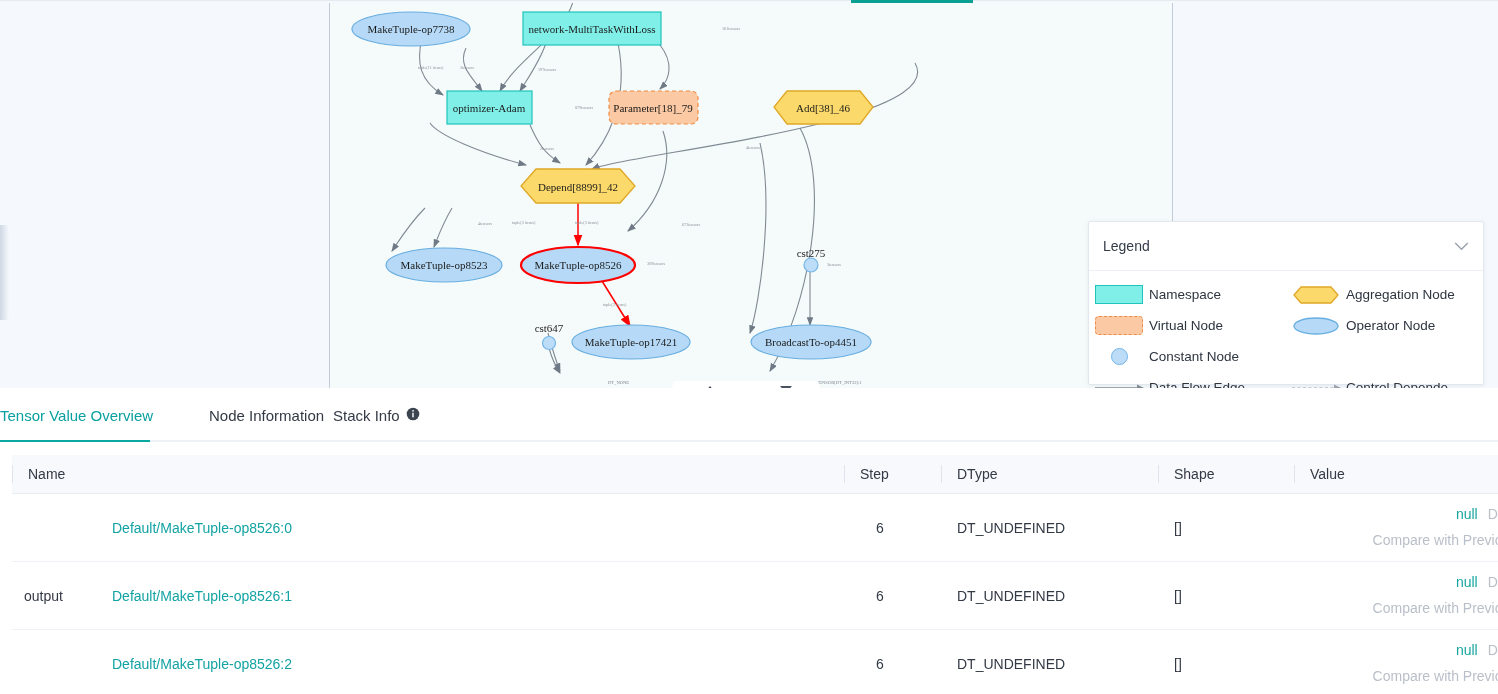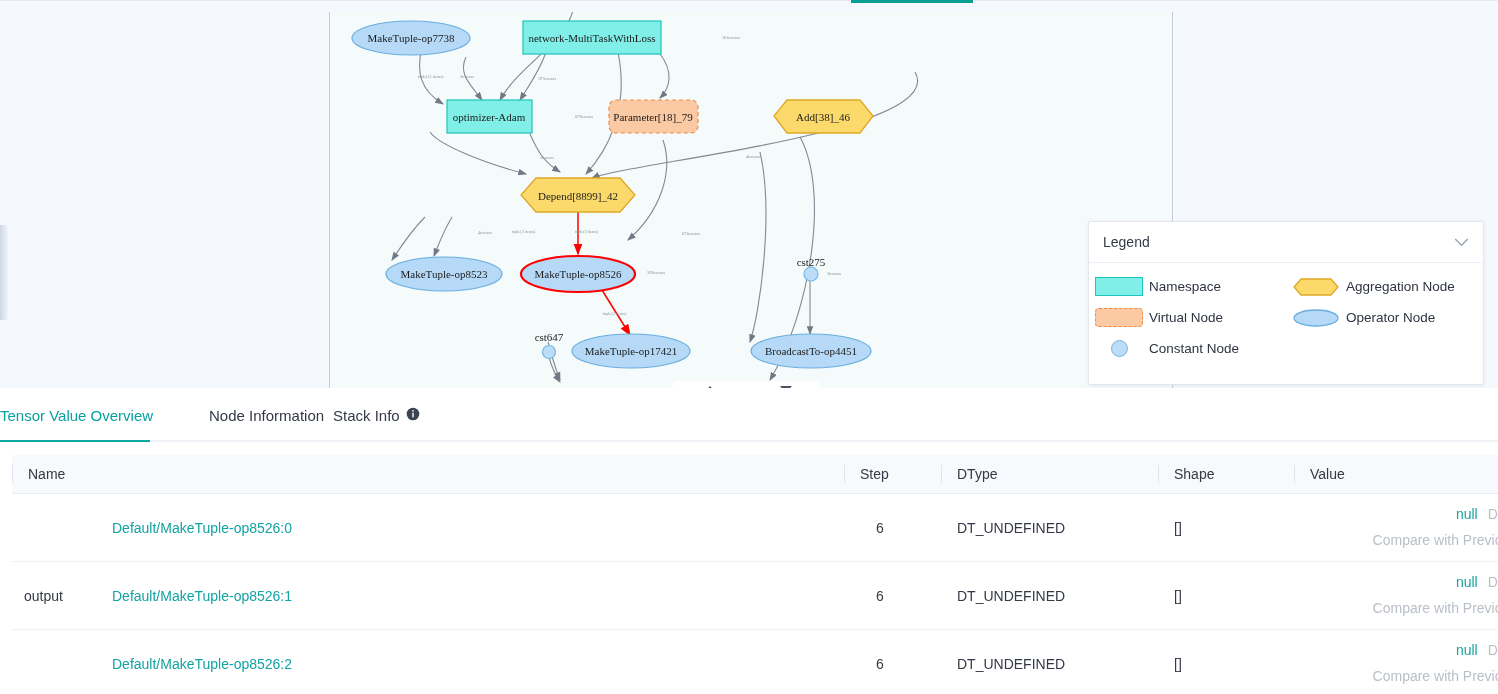--- a/index.html
+++ b/index.html
@@ -12,21 +12,21 @@
     -webkit-font-smoothing:antialiased;
   }
   #app{position:relative;width:1498px;height:694px;}
 
   
   .graph-pane{
     position:absolute;left:0;top:0;width:1498px;height:388px;
     background:#f5f8fd;overflow:hidden;
   }
   .graph-canvas{
-    position:absolute;left:329px;top:12px;width:844px;height:388px;
+    position:absolute;left:329px;top:3px;width:844px;height:388px;
     background:#f5fbfa;
     border-left:1px solid #c3ccd9;
     border-right:1px solid #c3ccd9;
     box-sizing:border-box;
   }
   .pane-topline{position:absolute;left:0;top:0;width:1498px;height:1px;background:#e6ebf2;}
   .left-shadow{
     position:absolute;left:0;top:225px;width:9px;height:95px;
     background:linear-gradient(to right,rgba(120,140,170,.30),rgba(120,140,170,0));
     border-radius:0 4px 4px 0;
@@ -65,21 +65,21 @@
   }
 
   
   .legend{
     position:absolute;left:1088px;top:221px;width:396px;height:164px;
     background:#fff;border:1px solid #e3e8ef;border-radius:2px;
     box-shadow:0 1px 4px rgba(80,95,120,.10);
     box-sizing:border-box;
   }
   .legend-head{
-    height:41px;border-bottom:1px solid #eceff4;
+    height:49px;border-bottom:1px solid #eceff4;
     display:flex;align-items:center;justify-content:space-between;
     padding:0 14px;box-sizing:border-box;
   }
   .legend-title{font-size:14px;color:#343c48;}
   .chev{width:15px;height:9px;}
   .legend-body{padding:8px 0 0 0;}
   .legend-row{display:flex;align-items:center;height:31px;}
   .legend-cell{display:flex;align-items:center;width:198px;}
   .legend-swatch{width:60px;display:flex;justify-content:center;align-items:center;}
   .legend-label{font-size:13.5px;color:#2e3540;white-space:nowrap;}
@@ -323,20 +323,40 @@
         <div class="legend-row">
           <div class="legend-cell">
             <div class="legend-swatch">
                 <div class="sw-const"></div>
               </div>
             <div class="legend-label">Constant Node</div>
           </div>
           <div class="legend-cell"></div>
         </div>
 
+        <div class="legend-row">
+          <div class="legend-cell">
+            <div class="legend-swatch">
+              <svg width="52" height="12" viewBox="0 0 52 12">
+                <line x1="2" y1="6" x2="44" y2="6" stroke="#808a94" stroke-width="1.3"></line>
+                <path d="M44,2.5 L51,6 L44,9.5 z" fill="#808a94"></path>
+              </svg>
+            </div>
+            <div class="legend-label">Data Flow Edge</div>
+          </div>
+          <div class="legend-cell">
+            <div class="legend-swatch">
+              <svg width="52" height="12" viewBox="0 0 52 12">
+                <line x1="2" y1="6" x2="44" y2="6" stroke="#9aa3ae" stroke-width="1.2" stroke-dasharray="3,2.5"></line>
+                <path d="M44,2.5 L51,6 L44,9.5 z" fill="#9aa3ae"></path>
+              </svg>
+            </div>
+            <div class="legend-label">Control Depende…</div>
+          </div>
+        </div>
 
       </div>
     </div>
   </div>
 
   <div class="tabs">
     <div class="tab-rail"></div>
     <div class="tab active" style="left:0px;">
       <span>Tensor Value Overview</span>
     </div>

